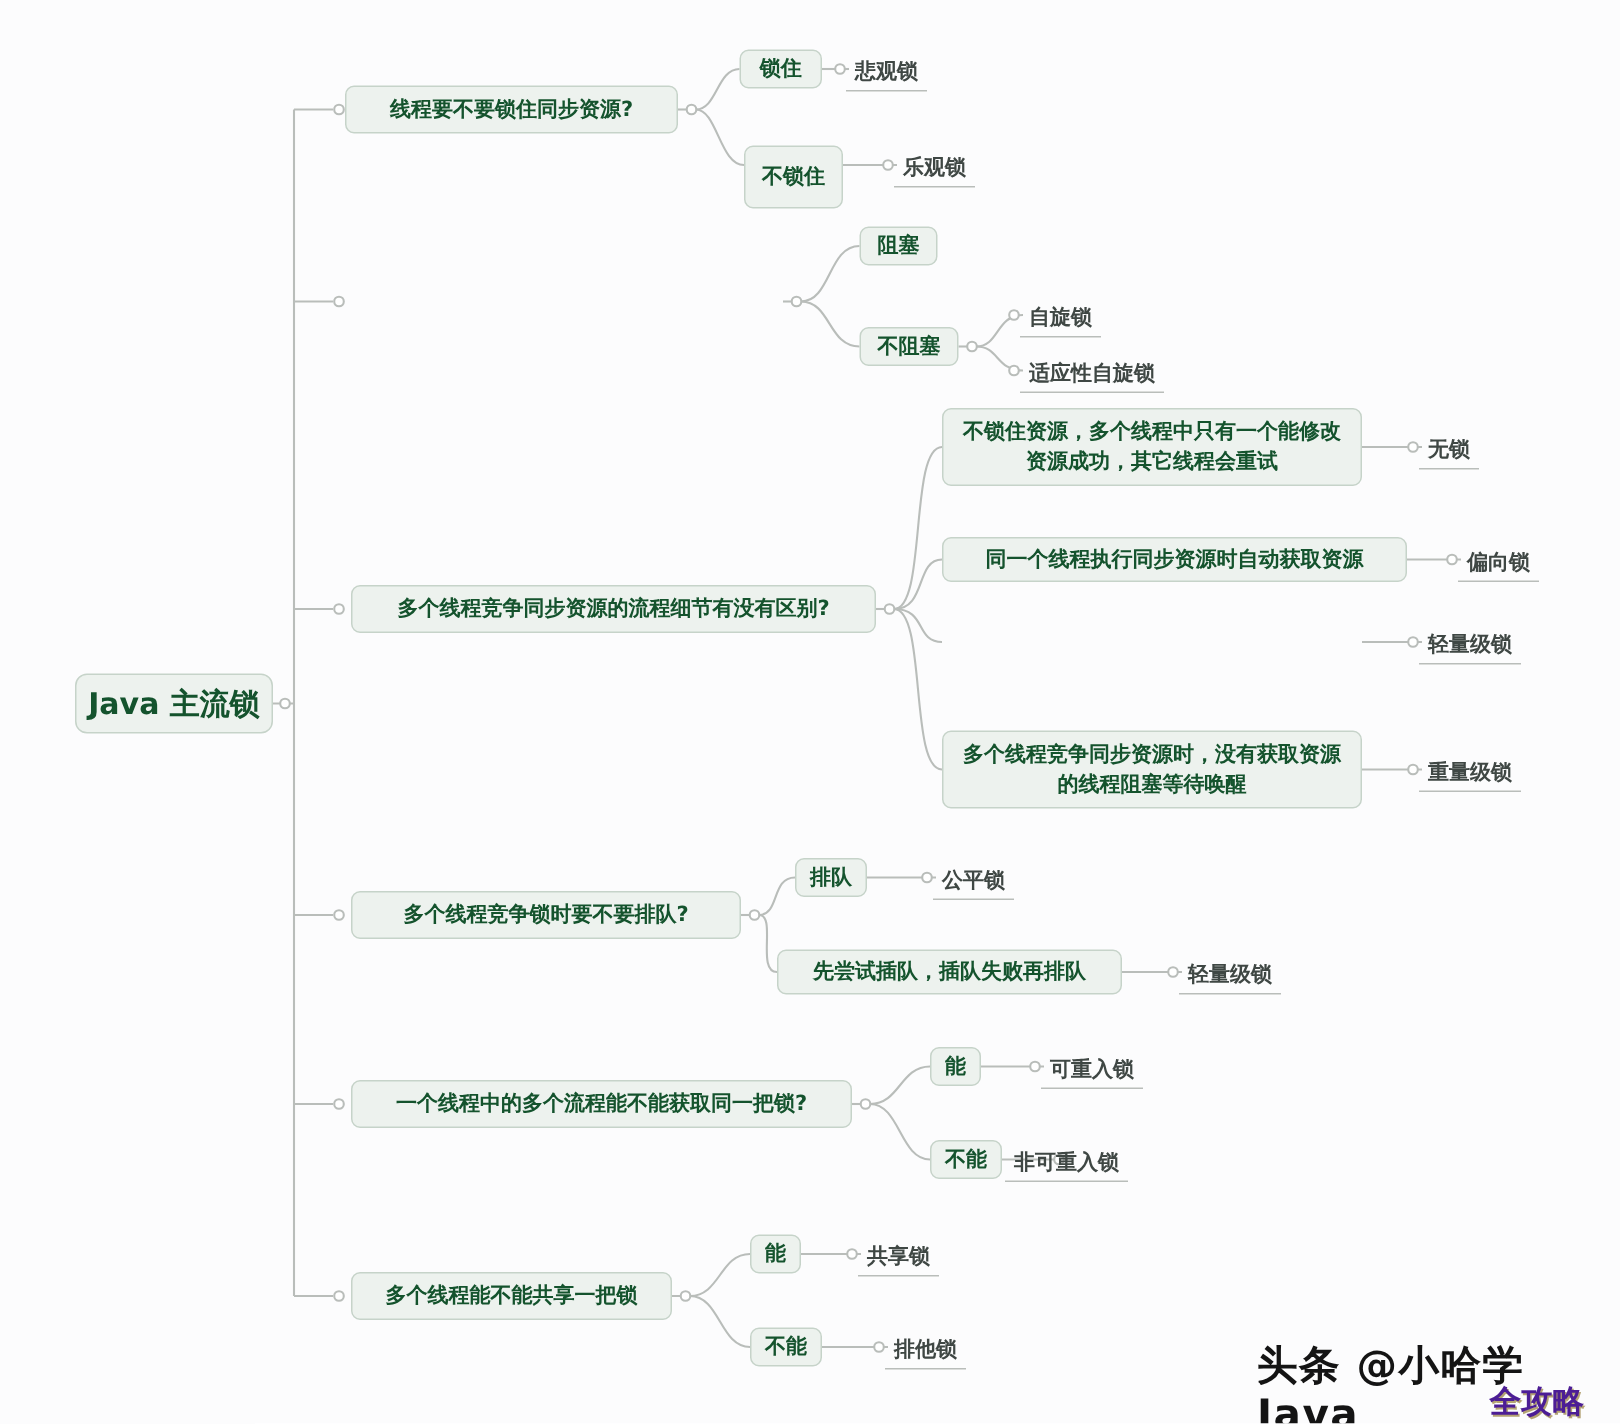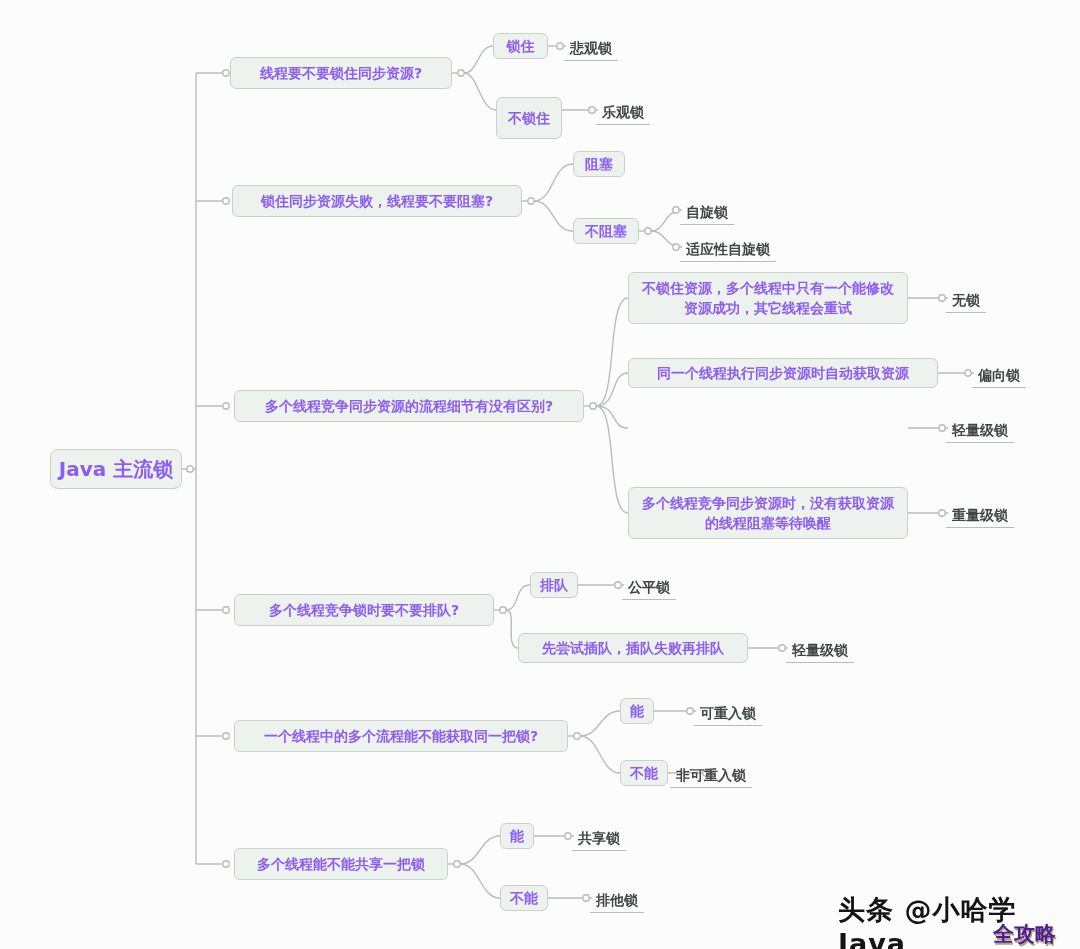--- a/index.html
+++ b/index.html
@@ -7,21 +7,21 @@
     position:relative; width:1080px; height:949px;
     background:#fcfcfd; overflow:hidden;
     font-family:"DejaVu Sans", sans-serif;
   }
   svg.links { position:absolute; left:0; top:0; width:1080px; height:949px; }
   .links path { fill:none; stroke:#b9bdba; stroke-width:1.4; }
   .links circle { fill:#ffffff; stroke:#b9bdba; stroke-width:1.4; }
   .node {
     position:absolute; box-sizing:border-box;
     background:#edf2ee; border:1px solid #c6d3c9; border-radius:6px;
-    color:#8b5cf6; font-size:14px; font-weight:600; line-height:19px;
+    color:#14532d; font-size:14px; font-weight:600; line-height:19px;
     display:flex; align-items:center; justify-content:center;
     padding:3px 10px; white-space:nowrap;
   }
   .node.ml { white-space:normal; justify-content:flex-start; text-align:center; line-height:20px; }
   .node.root { font-size:20px; border-radius:8px; }
   .leaf {
     position:absolute; color:#3f4744; font-size:14px; font-weight:600;
     line-height:20px; padding:0 6px 2px; white-space:nowrap;
     border-bottom:1.6px solid #b9bdba;
     margin-top:14px;
@@ -120,21 +120,20 @@
   </svg>
 
   <div class="node root" style="left:50px;top:449px;width:132px;height:40px">Java 主流锁</div>
 
   <div class="node" style="left:230px;top:57px;width:222px;height:32px">线程要不要锁住同步资源?</div>
   <div class="node" style="left:493px;top:33px;width:55px;height:26px">锁住</div>
   <div class="node" style="left:496px;top:97px;width:66px;height:42px">不锁住</div>
   <div class="leaf" style="left:564px;top:24px">悲观锁</div>
   <div class="leaf" style="left:596px;top:88px">乐观锁</div>
 
-  <div class="node" style="left:232px;top:185px;width:290px;height:32px">锁住同步资源失败，线程要不要阻塞?</div>
   <div class="node" style="left:573px;top:151px;width:52px;height:26px">阻塞</div>
   <div class="node" style="left:573px;top:218px;width:66px;height:26px">不阻塞</div>
   <div class="leaf" style="left:680px;top:188px">自旋锁</div>
   <div class="leaf" style="left:680px;top:225px">适应性自旋锁</div>
 
   <div class="node" style="left:234px;top:390px;width:350px;height:32px">多个线程竞争同步资源的流程细节有没有区别?</div>
   <div class="node ml" style="left:628px;top:272px;width:280px;height:52px">不锁住资源，多个线程中只有一个能修改资源成功，其它线程会重试</div>
   <div class="node" style="left:628px;top:358px;width:310px;height:30px">同一个线程执行同步资源时自动获取资源</div>
   <div class="node ml" style="left:628px;top:487px;width:280px;height:52px">多个线程竞争同步资源时，没有获取资源的线程阻塞等待唤醒</div>
   <div class="leaf" style="left:946px;top:276px">无锁</div>

